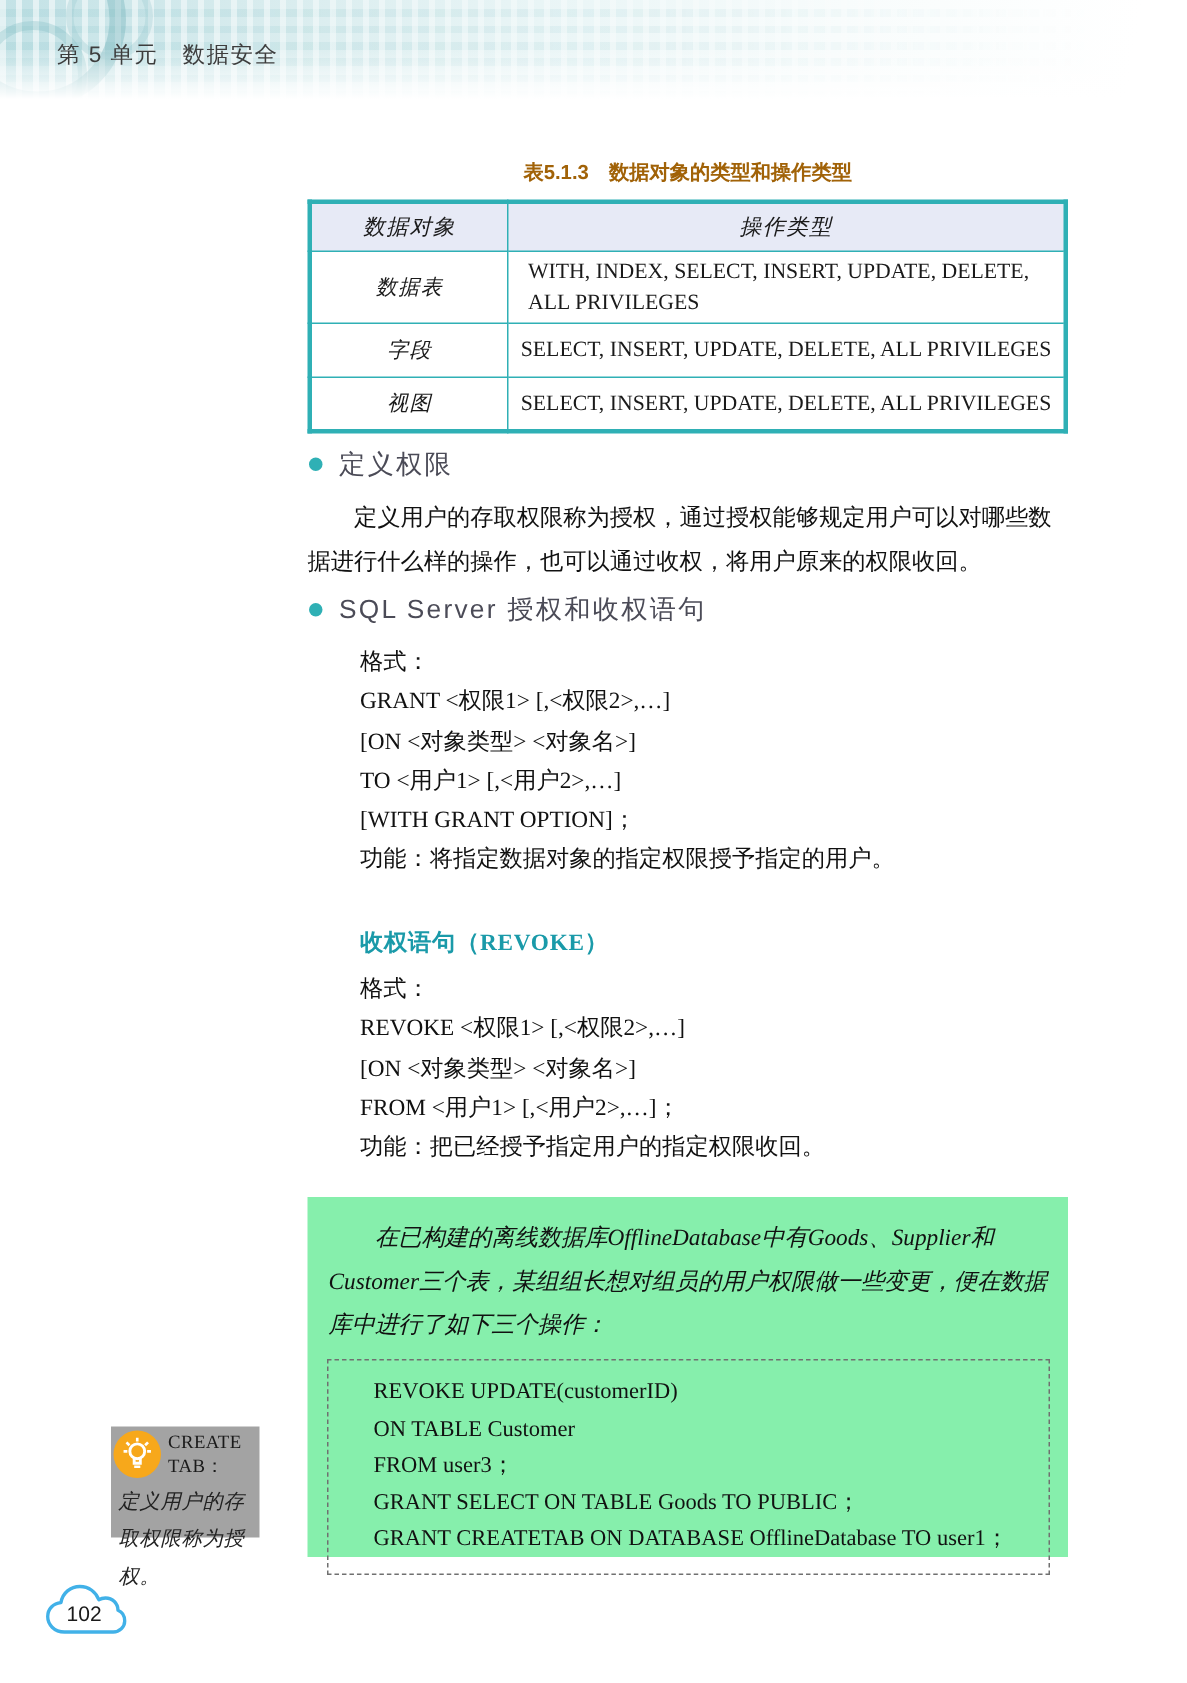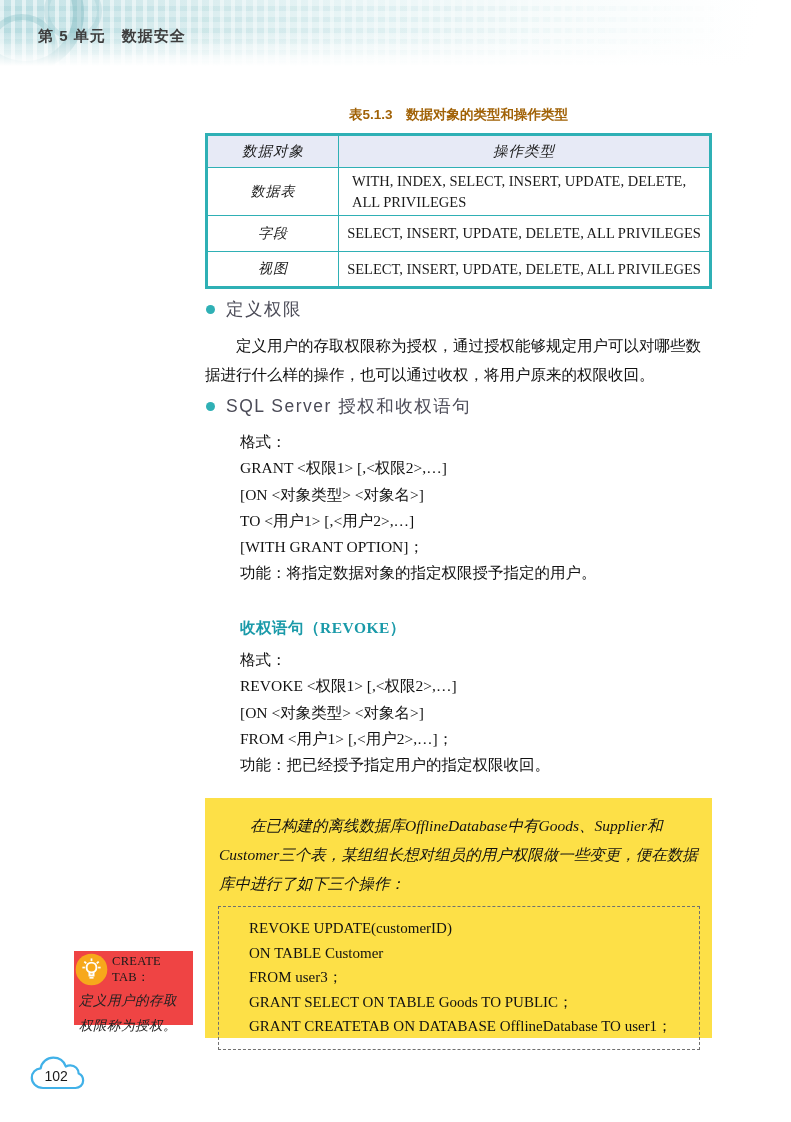--- a/index.html
+++ b/index.html
@@ -15,21 +15,21 @@
       repeating-linear-gradient(0deg, rgba(143,199,205,0.22) 0 5px, rgba(255,255,255,0) 5px 11px);
     -webkit-mask-image:linear-gradient(to right,#000 0%,rgba(0,0,0,.55) 55%,transparent 92%);
             mask-image:linear-gradient(to right,#000 0%,rgba(0,0,0,.55) 55%,transparent 92%); }
   .header-band .fade { position:absolute; inset:0;
     background:linear-gradient(to bottom, rgba(255,255,255,0) 50%, #ffffff 100%); }
   .ring { position:absolute; border-radius:50%; }
   .ring1 { left:-34px; top:-46px; width:118px; height:118px; border:11px solid rgba(110,176,184,0.38); }
   .ring2 { left:-14px; top:14px;  width:72px;  height:72px;  border:6px solid rgba(130,190,196,0.32); }
   .ring3 { left:44px;  top:-18px; width:58px;  height:58px;  border:5px solid rgba(150,200,206,0.30); }
   .header-title { position:absolute; left:38px; top:27px;
-    font-family:"Liberation Sans", sans-serif; font-weight:bold; font-size:15px;
+    font-family:"Liberation Sans", sans-serif; font-weight:normal; font-size:15px;
     color:#3d3d3d; letter-spacing:1px; }
 
   
   .table-caption { position:absolute; left:205px; top:106px; width:507px; text-align:center;
     font-family:"Liberation Sans", sans-serif; font-weight:bold; font-size:13.5px; color:#a16207; }
   .data-table { position:absolute; left:205px; top:133px; width:507px;
     border-collapse:collapse; table-layout:fixed; }
   .data-table th, .data-table td { border:1.5px solid #2fb0b5; }
   .data-table { border:3px solid #2fb0b5;padding-left:28px; }
   .data-table th { background:#e7eaf6; height:33px; font-weight:normal; font-style:italic;
@@ -56,30 +56,30 @@
   
   .syntax-block { position:absolute; left:240px; width:470px; }
   .g-block { top:429px; }
   .r-block { top:618px; }
   .syntax-head { font-weight:bold; font-size:15.5px; color:#1a9aa9; letter-spacing:0.5px;
     margin-bottom:8px; }
   .syntax-line { font-size:15.5px; line-height:26.3px; color:#111; }
 
   
   .note-box { position:absolute; left:205px; top:798px; width:507px; height:240px;
-    background:#fde047; }
+    background:#86efac; }
   .note-intro { margin:13px 14px 8px 14px; font-style:italic; font-size:15.5px;
     line-height:29px; text-indent:2em; color:#111; }
   .code-box { margin:1px 12px 0 13px; border:1.6px dashed #707070;
     padding:9px 4px 10px 30px; }
   .code-line { font-size:15px; line-height:24.6px; color:#111; }
 
   
-  .margin-note { position:absolute; left:74px; top:951px; width:119px; height:74px;
-    background:#ef4444; padding:3px 4px 4px 3px; }
+  .margin-note { position:absolute; left:74px; top:951px; width:99px; height:74px;
+    background:#a3a3a3; padding:3px 4px 4px 3px; }
   .mn-head { display:flex; align-items:center; }
   .mn-icon { flex:0 0 auto; margin:-2px 4px 0 -2px; }
   .mn-term { font-size:12.5px; letter-spacing:0.3px; color:#1a1a1a; }
   .mn-def { font-style:italic; font-size:13.5px; line-height:25px; color:#222;
     margin:2px 0 0 2px; letter-spacing:0.5px; }
 
   
   .page-cloud { position:absolute; left:29px; top:1053px; }
 </style>
 </head>

